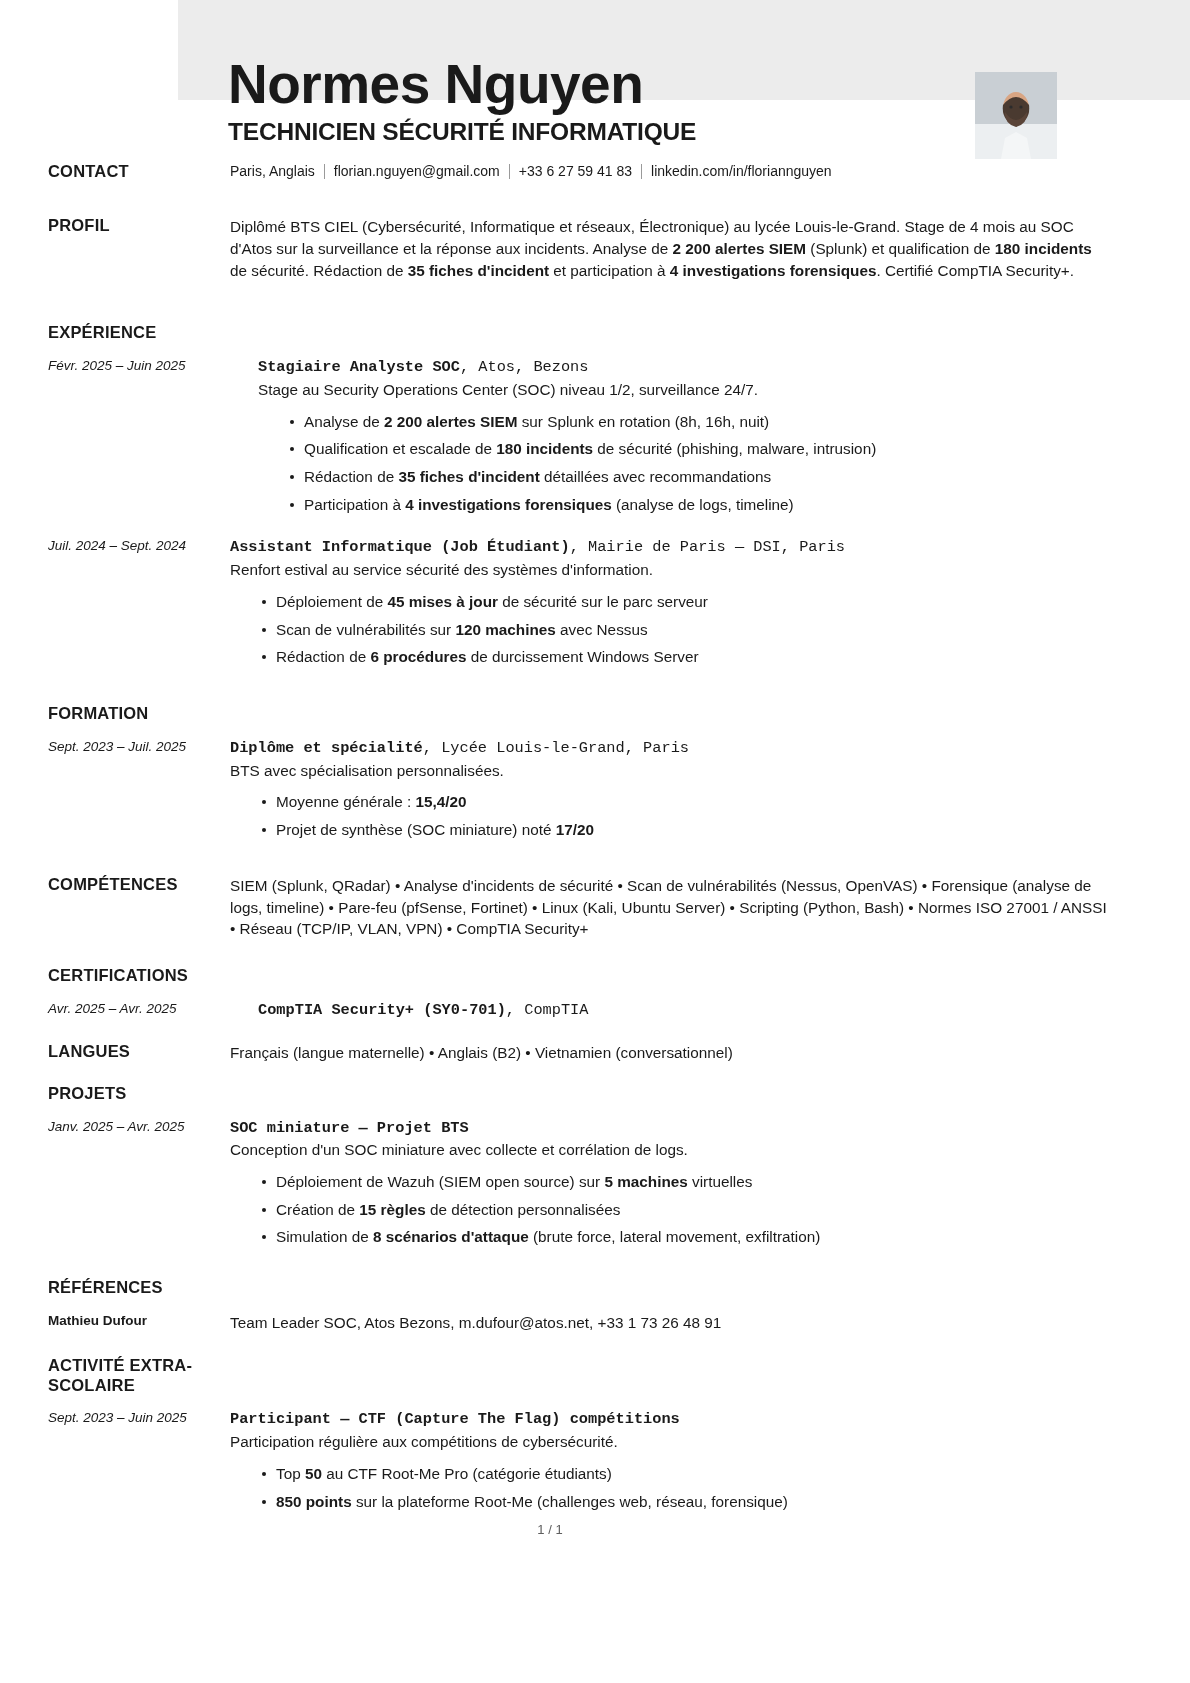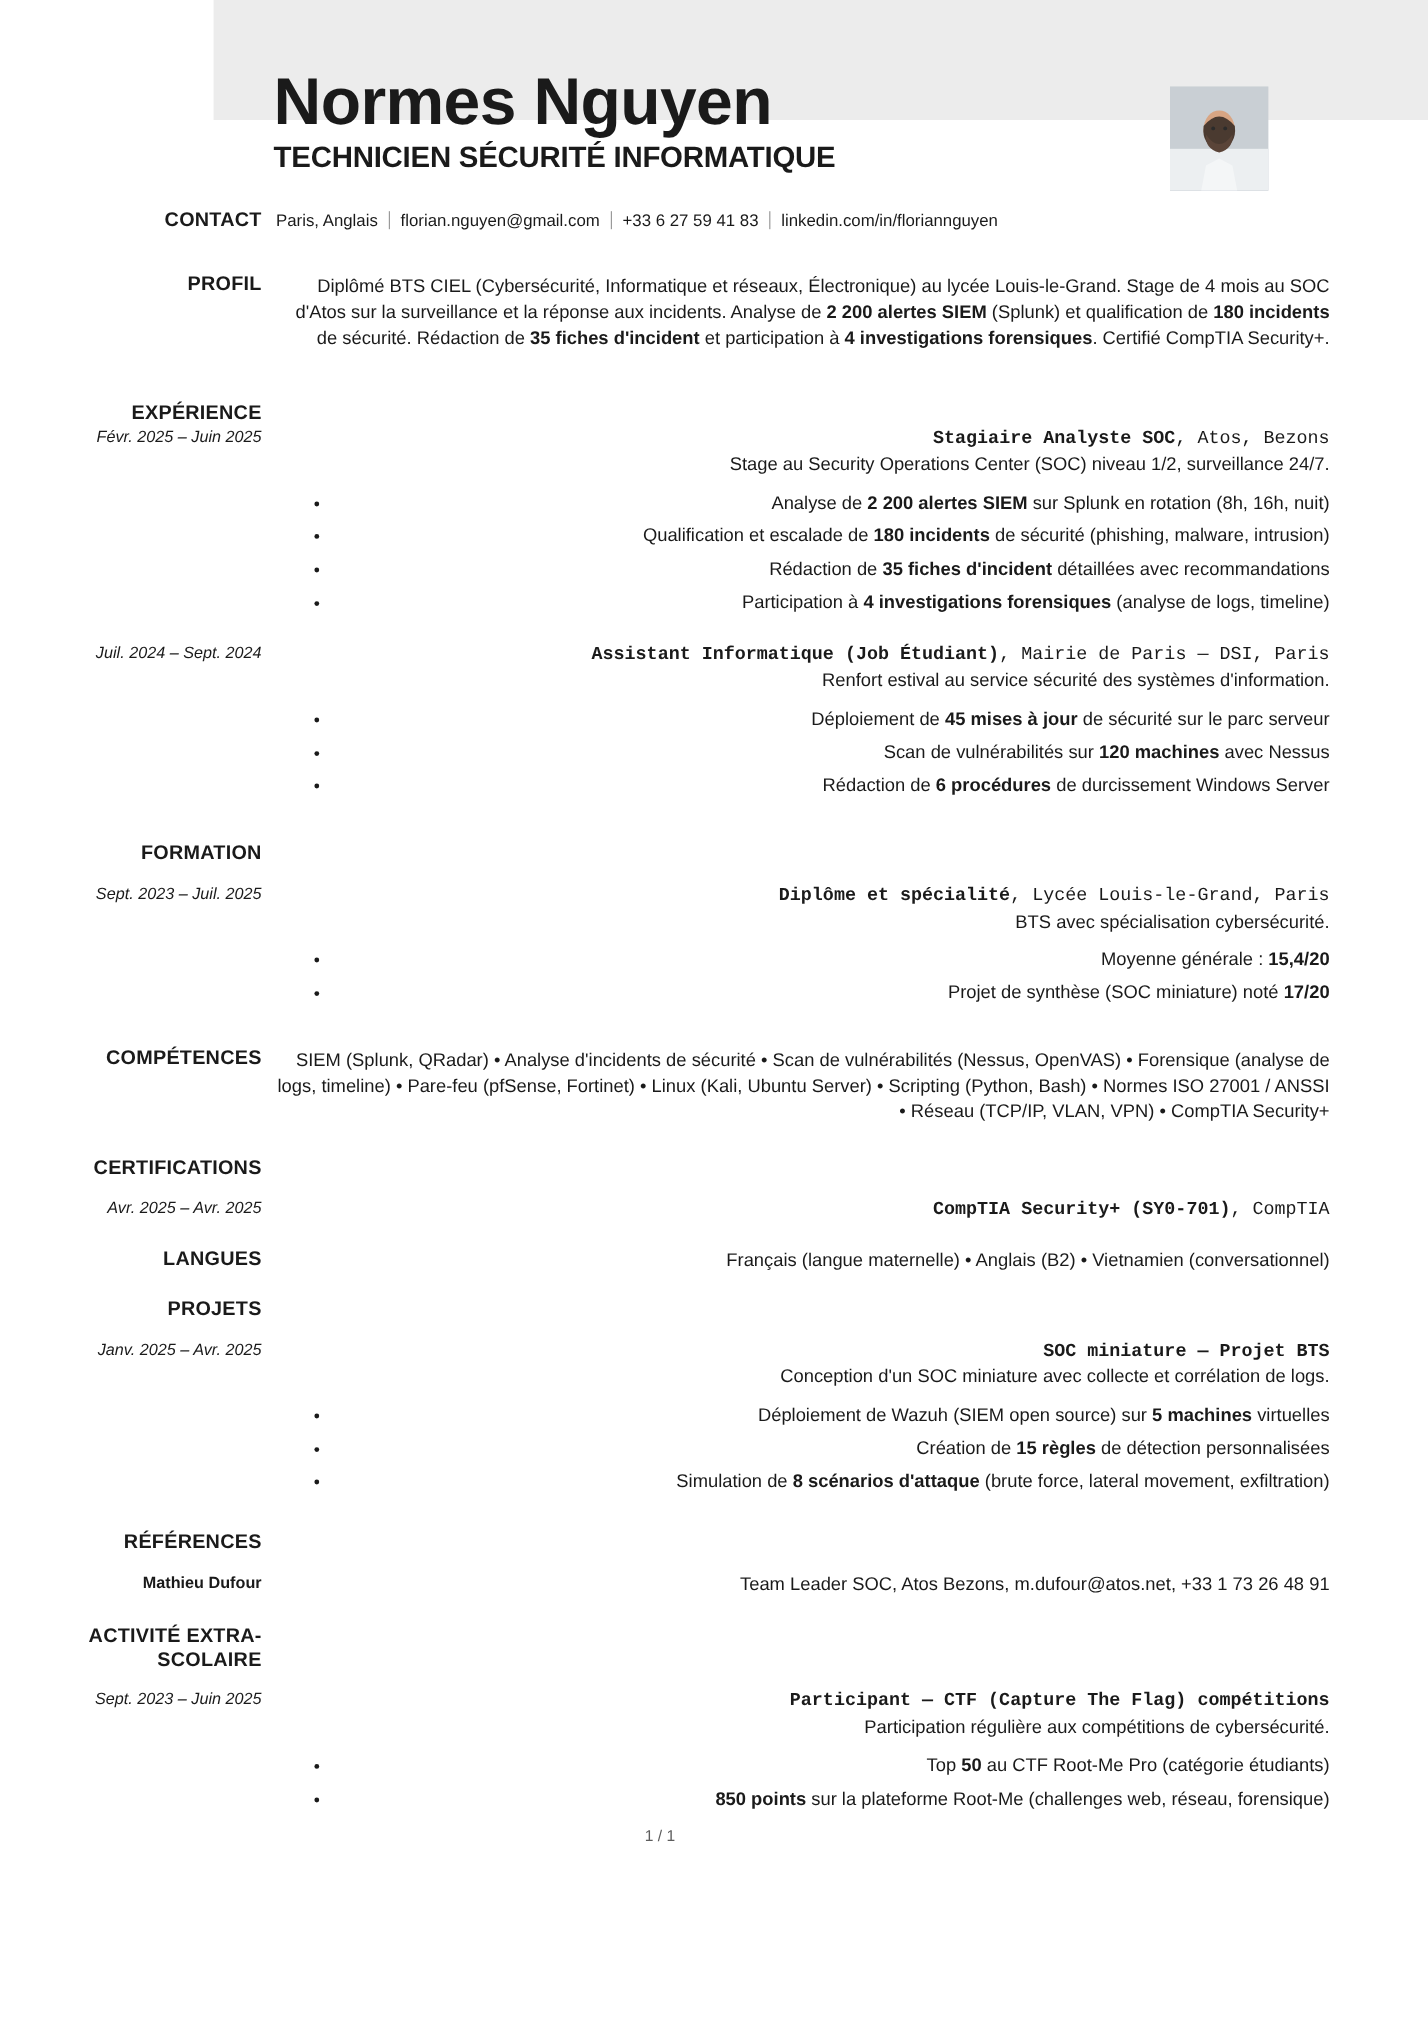--- a/index.html
+++ b/index.html
@@ -62,23 +62,22 @@
     height: 87px;
     background: #cfd4d8;
     overflow: hidden;
   }
   .photo svg { display: block; width: 100%; height: 100%; }
 
   
   .content {
     position: absolute;
     left: 0;
-    top: 172px;
+    top: 160px;
     width: 1190px;
-    text-align: right;
   }
   .row {
     display: flex;
     align-items: flex-start;
     width: 1060px;
     margin-left: 48px;
   }
   .col-label {
     width: 180px;
     flex: 0 0 180px;
@@ -170,21 +169,21 @@
     height: 4px;
     border-radius: 50%;
     background: #1a1a1a;
   }
   ul.bullets li b { font-weight: bold; }
 
   
   .sp-contact { margin-top: 2px; }
   .sp-profil  { margin-top: 34px; }
   .sp-h-exp   { margin-top: 42px; }
-  .sp-e1      { margin-top: 0; }
+  .sp-e1      { margin-top: 14px; gap: 28px; }
   .sp-e2      { margin-top: 22px; }
   .sp-h-form  { margin-top: 36px; }
   .sp-f1      { margin-top: 14px; }
   .sp-comp    { margin-top: 34px; }
   .sp-h-cert  { margin-top: 26px; }
   .sp-cert1   { margin-top: 14px; gap: 28px; }
   .sp-lang    { margin-top: 20px; }
   .sp-h-proj  { margin-top: 20px; }
   .sp-proj1   { margin-top: 14px; }
   .sp-h-ref   { margin-top: 30px; }
@@ -305,21 +304,21 @@
     </div>
 
     <div class="row sp-f1">
       <div class="col-label">
         <div class="date-range">Sept. 2023 – Juil. 2025</div>
       </div>
       <div class="col-body">
         <div class="entry-title">
           <b>Diplôme et spécialité</b><span>, Lycée Louis-le-Grand, Paris</span>
         </div>
-        <div class="entry-sub">BTS avec spécialisation cybersécurité.</div>
+        <div class="entry-sub">BTS avec spécialisation personnalisées.</div>
         <ul class="bullets">
             <li>Moyenne générale : <b>15,4/20</b></li>
             <li>Projet de synthèse (SOC miniature) noté <b>17/20</b></li>
           </ul>
       </div>
     </div>
 
     <div class="row sp-comp">
       <div class="col-label">
         <div class="sec-title">COMPÉTENCES</div>

